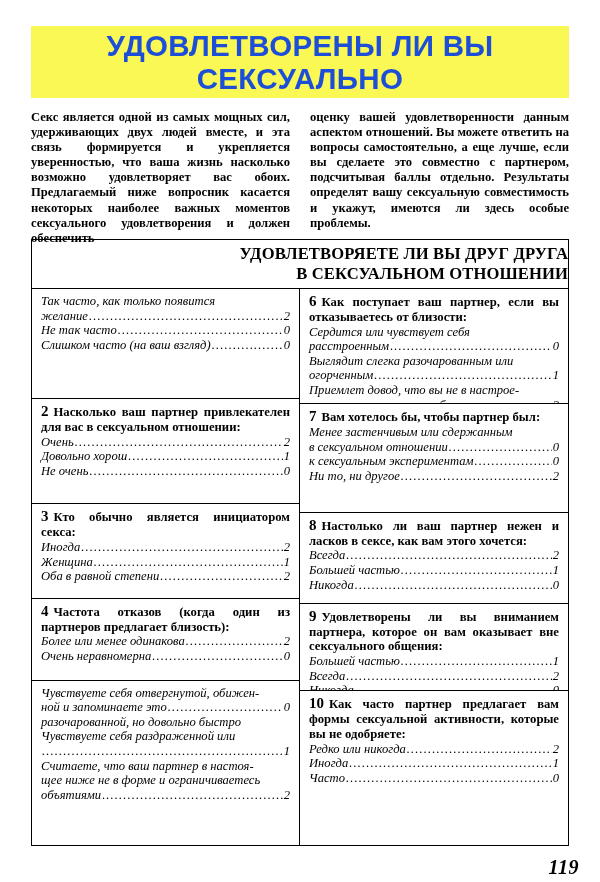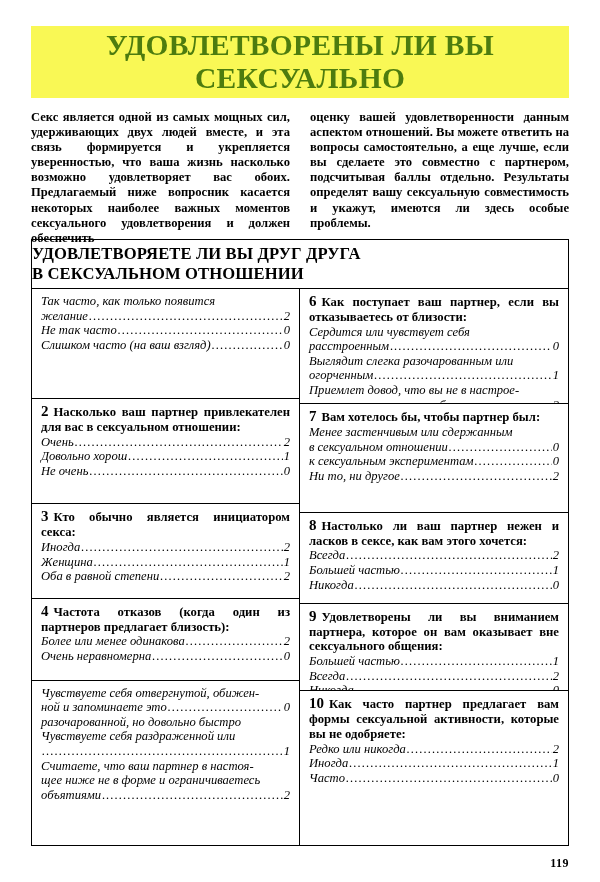--- a/index.html
+++ b/index.html
@@ -30,27 +30,27 @@
     left: 31px;
     top: 26px;
     width: 538px;
     height: 72px;
     background: #f9f855;
     display: flex;
     align-items: center;
     justify-content: center;
   }
   .banner-title {
-    font-family: Liberation Serif, serif;
+    font-family: Liberation Sans, sans-serif;
     font-weight: bold;
     font-size: 29.5px;
     line-height: 33px;
     letter-spacing: 0.3px;
     text-align: center;
-    color: #4d7c0f;
+    color: #1d4ed8;
     padding: 0 6px;
     white-space: pre-line;
   }
 
   
   .intro {
     position: absolute;
     left: 31px;
     top: 110px;
     width: 538px;
@@ -74,21 +74,21 @@
     top: 239px;
     width: 538px;
     height: 607px;
     border: 1.6px solid #000;
     box-sizing: border-box;
     display: flex;
     flex-direction: column;
   }
   .frame-head {
     border-bottom: 1.6px solid #000;
-    text-align: left;
+    text-align: right;
     padding: 4px 0 5px 0;
     font-weight: bold;
     font-size: 16.6px;
     line-height: 19.5px;
     letter-spacing: 0.1px;
     white-space: pre-line;
   }
   .frame-body {
     flex: 1;
     display: flex;
@@ -145,25 +145,26 @@
   .ans-row .score { white-space: nowrap; }
   .ans-plain {
     font-style: italic;
     font-size: 12.6px;
     line-height: 14.6px;
   }
 
   
   .folio {
     position: absolute;
-    right: 31px;
+    right: 21px;
     top: 856px;
-    font-size: 12px;
+    font-size: 20px;
     font-weight: bold;
     letter-spacing: 0.5px;
+    font-style: italic;
   }
 </style>
 </head>
 <body>
 
 <div class="page">
 
   <div class="banner">
     <div class="banner-title">УДОВЛЕТВОРЕНЫ ЛИ ВЫ
 СЕКСУАЛЬНО</div>

